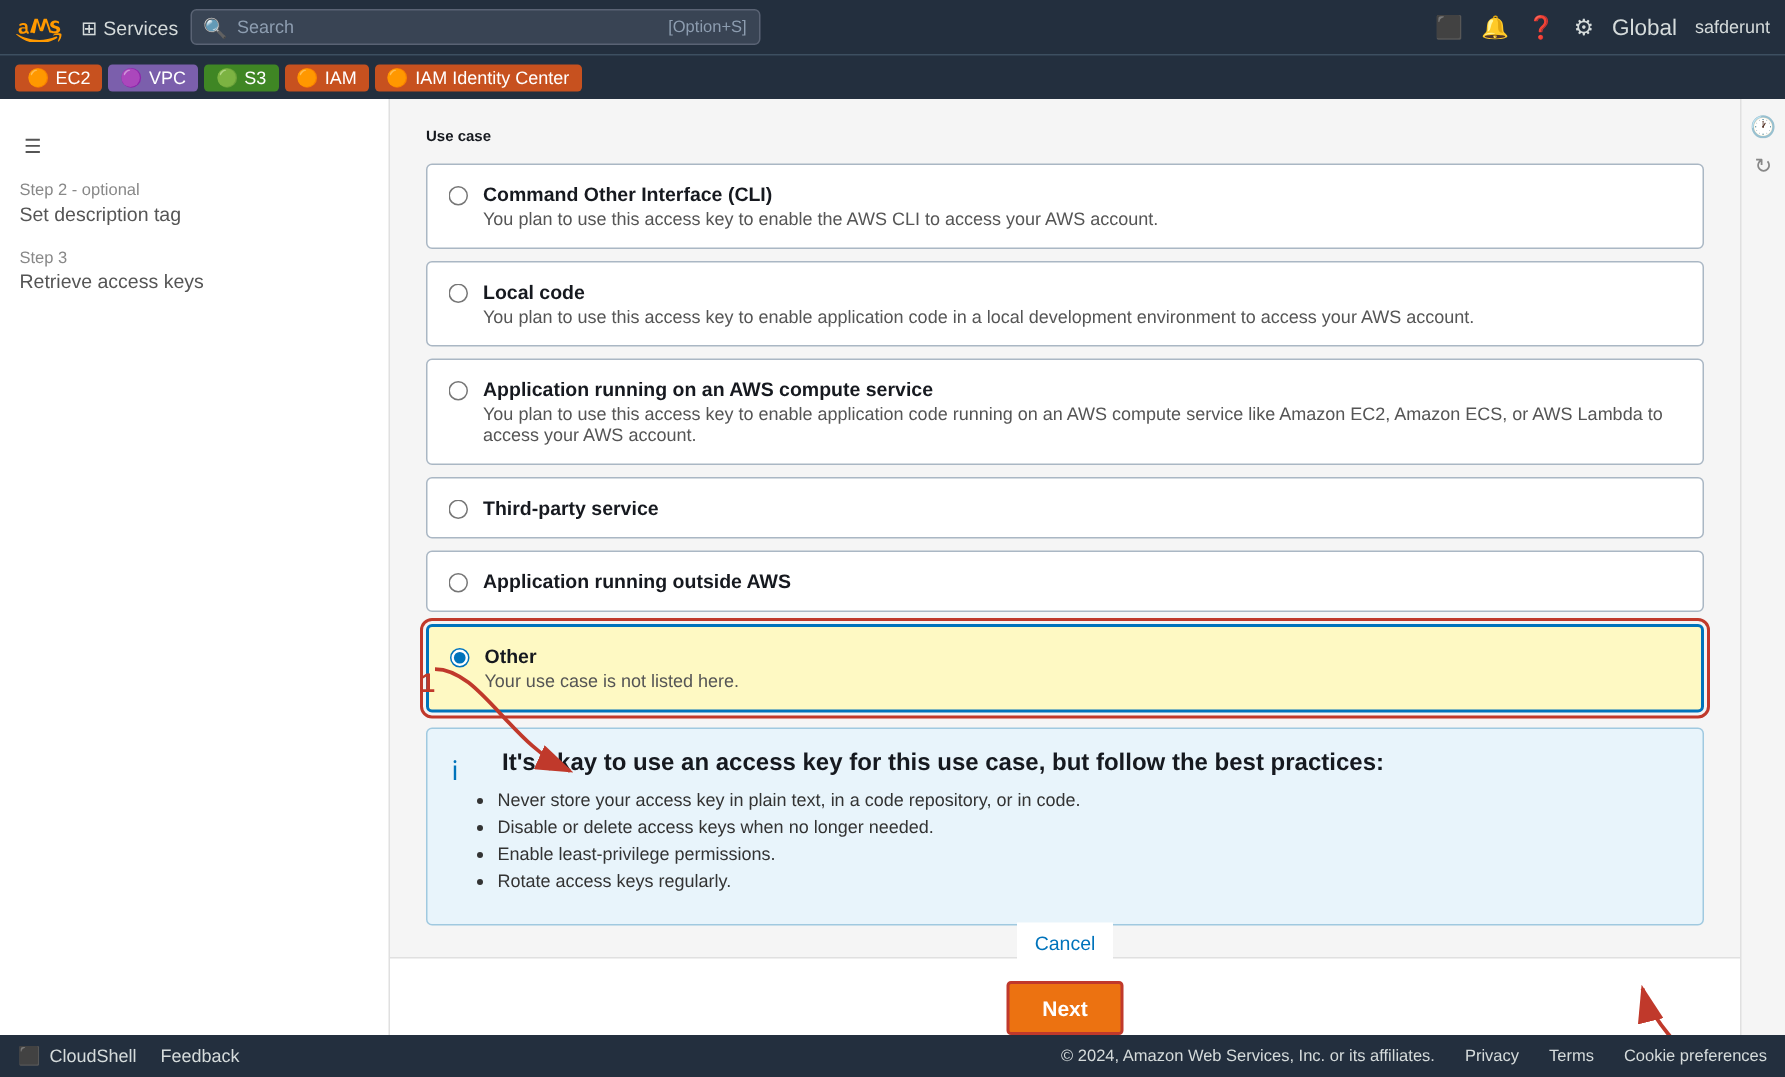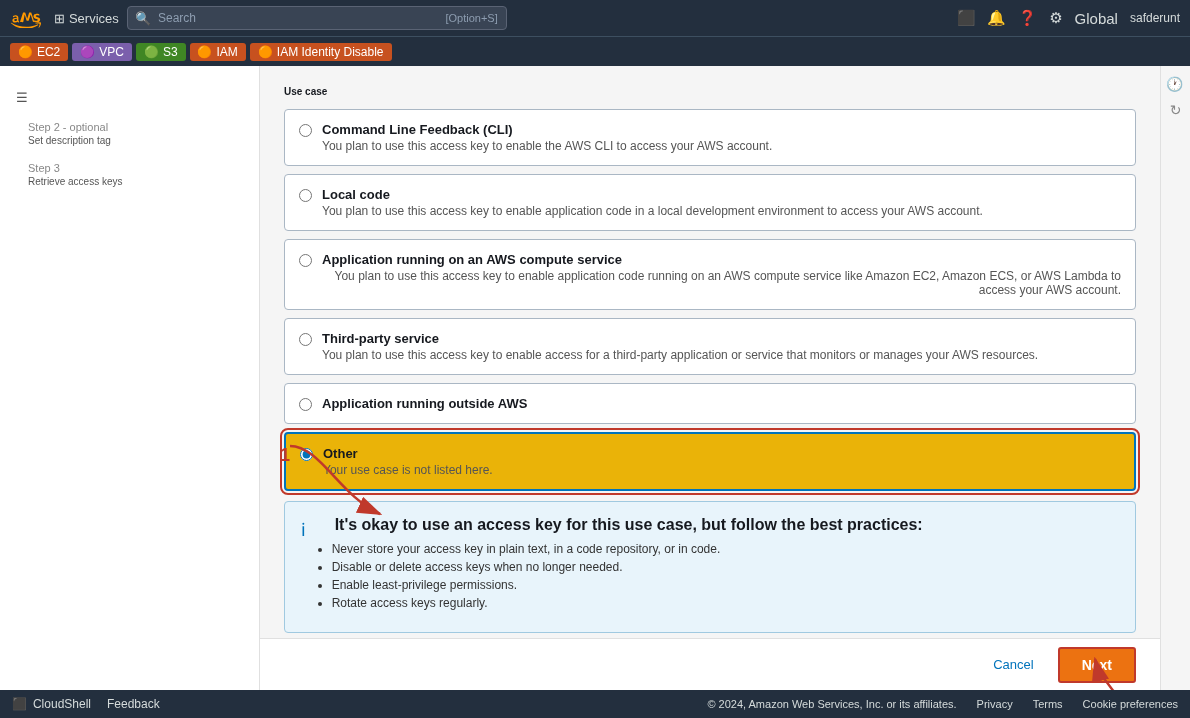--- a/index.html
+++ b/index.html
@@ -103,28 +103,28 @@
       border-right: 1px solid #e0e0e0;
       padding: 16px 0;
       flex-shrink: 0;
     }
     .sidebar-menu-icon {
       padding: 8px 16px;
       cursor: pointer;
       color: #555;
     }
     .sidebar-step {
-      padding: 8px 28px;
+      padding: 8px 13px;
     }
     .sidebar-step-label {
       font-size: 11px;
       color: #888;
     }
     .sidebar-step-title {
-      font-size: 10px;
+      font-size: 13px;
       color: #555;
       margin-top: 2px;
     }
 
     
     .content-area {
       flex: 1;
       background: #f5f5f5;
       overflow-y: auto;
       padding: 20px 24px;
@@ -144,38 +144,37 @@
       border-radius: 4px;
       padding: 12px 14px;
       margin-bottom: 8px;
       display: flex;
       align-items: flex-start;
       gap: 10px;
       cursor: pointer;
     }
     .radio-card.selected {
       border: 2px solid #0073bb;
-      background: #eab308;
+      background: #fef9c3;
     }
     .radio-card input[type="radio"] {
       margin-top: 2px;
       flex-shrink: 0;
       accent-color: #0073bb;
     }
     .radio-card-content {}
     .radio-card-title {
       font-size: 13px;
       font-weight: 600;
       color: #16191f;
     }
     .radio-card-desc {
       font-size: 12px;
       color: #555;
       margin-top: 2px;
-      text-align: right;
     }
 
     
     .info-box {
       background: #e8f4fb;
       border: 1px solid #a0c9e0;
       border-radius: 4px;
       padding: 14px 16px;
       margin-top: 10px;
       display: flex;
@@ -335,21 +334,21 @@
   <div class="service-tag service-tag-s3">
     <span>🟢</span>
     <span>S3</span>
   </div>
   <div class="service-tag service-tag-iam">
     <span>🟠</span>
     <span>IAM</span>
   </div>
   <div class="service-tag service-tag-iam-center">
     <span>🟠</span>
-    <span>IAM Identity Disable</span>
+    <span>IAM Identity Center</span>
   </div>
 </div>
 
 <div class="main-layout">
 
   <div class="sidebar">
     <div class="sidebar-menu-icon">☰</div>
     <div class="sidebar-step">
       <div class="sidebar-step-label">Step 2 - optional</div>
       <div class="sidebar-step-title">Set description tag</div>
@@ -361,21 +360,21 @@
   </div>
 
   <div style="flex:1; display:flex; flex-direction:column; overflow:hidden; position:relative;">
     <div class="content-area" style="position:relative;">
 
       <div class="use-case-label">Use case</div>
 
       <div class="radio-card">
         <input type="radio" name="use-case" style="">
         <div class="radio-card-content">
-          <div class="radio-card-title">Command Line Feedback (CLI)</div>
+          <div class="radio-card-title">Command Other Interface (CLI)</div>
           <div class="radio-card-desc">You plan to use this access key to enable the AWS CLI to access your AWS account.</div>
         </div>
       </div>
 
       <div class="radio-card">
         <input type="radio" name="use-case" style="">
         <div class="radio-card-content">
           <div class="radio-card-title">Local code</div>
           <div class="radio-card-desc">You plan to use this access key to enable application code in a local development environment to access your AWS account.</div>
         </div>
@@ -386,21 +385,20 @@
         <div class="radio-card-content">
           <div class="radio-card-title">Application running on an AWS compute service</div>
           <div class="radio-card-desc">You plan to use this access key to enable application code running on an AWS compute service like Amazon EC2, Amazon ECS, or AWS Lambda to access your AWS account.</div>
         </div>
       </div>
 
       <div class="radio-card">
         <input type="radio" name="use-case" style="">
         <div class="radio-card-content">
           <div class="radio-card-title">Third-party service</div>
-          <div class="radio-card-desc">You plan to use this access key to enable access for a third-party application or service that monitors or manages your AWS resources.</div>
         </div>
       </div>
 
       <div class="radio-card">
         <input type="radio" name="use-case" style="">
         <div class="radio-card-content">
           <div class="radio-card-title">Application running outside AWS</div>
         </div>
       </div>
 
@@ -432,21 +430,21 @@
         <text x="20" y="395" fill="#c0392b" font-size="18" font-weight="bold">1</text>
         <defs>
           <marker id="arrowhead1" markerWidth="10" markerHeight="7" refX="9" refY="3.5" orient="auto">
             <polygon points="0 0, 10 3.5, 0 7" fill="#c0392b"></polygon>
           </marker>
         </defs>
       </svg>
 
     </div>
 
-    <div class="action-bar" style="position:relative;">
+    <div class="action-bar" style="position:relative;flex-direction:column;">
       <button class="btn-cancel">Cancel</button>
       <button class="btn-next">Next</button>
 
       <svg style="position:absolute; right:0; top:0; width:120px; height:100px; pointer-events:none;">
         <path d="M 100 80 C 80 60, 60 40, 55 20" stroke="#c0392b" stroke-width="2.5" fill="none" marker-end="url(#arrowhead2)"></path>
         <text x="96" y="95" fill="#c0392b" font-size="18" font-weight="bold">2</text>
         <defs>
           <marker id="arrowhead2" markerWidth="10" markerHeight="7" refX="9" refY="3.5" orient="auto">
             <polygon points="0 0, 10 3.5, 0 7" fill="#c0392b"></polygon>
           </marker>

